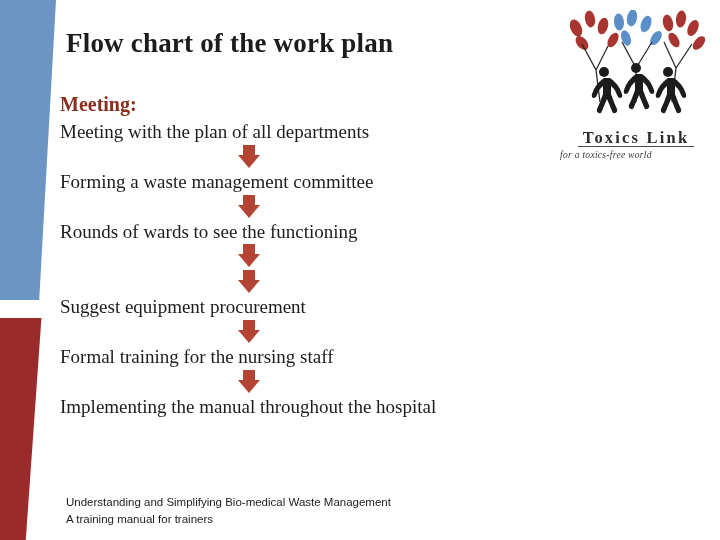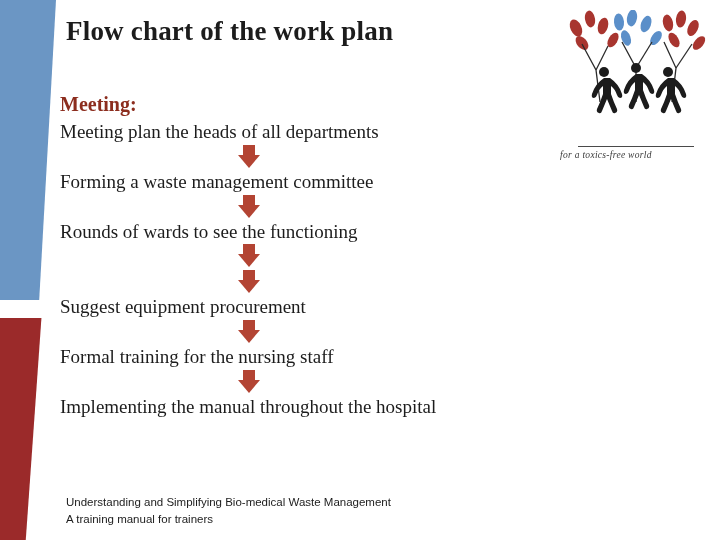--- a/index.html
+++ b/index.html
@@ -55,21 +55,21 @@
     width: 56px;
     height: 222px;
     background: #9b2a2a;
     clip-path: polygon(0 0, 74% 0, 46% 100%, 0 100%);
   }
 
   
   .slide-title {
     position: absolute;
     left: 66px;
-    top: 16px;
+    top: 28px;
     width: 480px;
     font-size: 27px;
     font-weight: bold;
     color: #1c1c1c;
     letter-spacing: 0.2px;
   }
 
   
   .content {
     position: absolute;
@@ -188,21 +188,21 @@
     <div class="band-white-gap"></div>
     <div class="band-red"></div>
   </div>
 
   <div class="slide-title">Flow chart of the work plan</div>
 
   <div class="content">
 
     <p class="survey-label">Meeting:</p>
 
-    <p class="step-text">Meeting plan the heads of all departments</p>
+    <p class="step-text">Meeting with the plan of all departments</p>
 
     <div class="arrow-row">
       <div class="arrow">
         <div class="shaft"></div>
           <div class="head"></div>
       </div>
     </div>
 
     <p class="step-text">Forming a waste management committee</p>
 
@@ -293,17 +293,18 @@
 
       <g fill="#1c1c1c">
         <circle cx="44" cy="62" r="5"></circle>
         <path d="M44 68 q-9 6 -12 16 q-1 4 2 4 q2 0 3 -3 q2 -6 6 -9 l0 8 q-3 9 -6 15 q-1 3 2 4 q2 1 3 -2 l5 -12 l5 12 q1 3 3 2 q3 -1 2 -4 q-3 -6 -6 -15 l0 -8 q4 3 6 9 q1 3 3 3 q3 0 2 -4 q-3 -10 -12 -16 z"></path>
         <circle cx="76" cy="58" r="5"></circle>
         <path d="M76 64 q-9 6 -12 16 q-1 4 2 4 q2 0 3 -3 q2 -6 6 -9 l0 8 q-3 9 -6 15 q-1 3 2 4 q2 1 3 -2 l5 -12 l5 12 q1 3 3 2 q3 -1 2 -4 q-3 -6 -6 -15 l0 -8 q4 3 6 9 q1 3 3 3 q3 0 2 -4 q-3 -10 -12 -16 z"></path>
         <circle cx="108" cy="62" r="5"></circle>
         <path d="M108 68 q-9 6 -12 16 q-1 4 2 4 q2 0 3 -3 q2 -6 6 -9 l0 8 q-3 9 -6 15 q-1 3 2 4 q2 1 3 -2 l5 -12 l5 12 q1 3 3 2 q3 -1 2 -4 q-3 -6 -6 -15 l0 -8 q4 3 6 9 q1 3 3 3 q3 0 2 -4 q-3 -10 -12 -16 z"></path>
       </g>
     </svg>
+    <div class="logo-name">Toxics Link</div>
     <div class="logo-rule"></div>
     <div class="logo-tagline">for a toxics-free world</div>
   </div>
 
 </div>
 
 </body></html>

